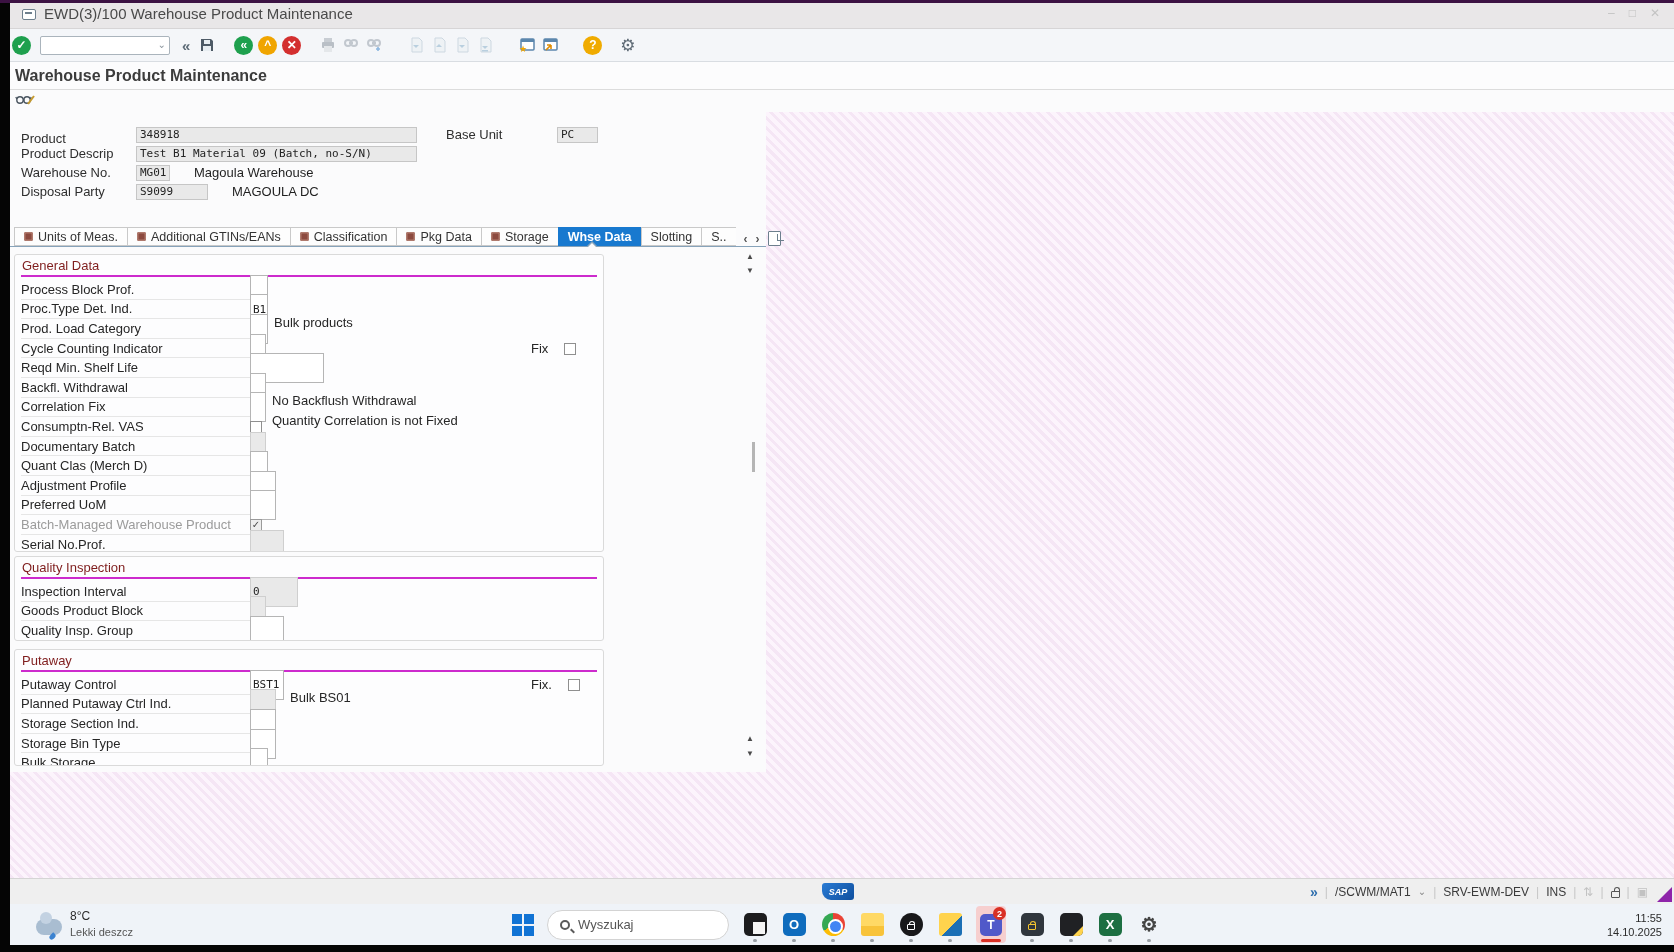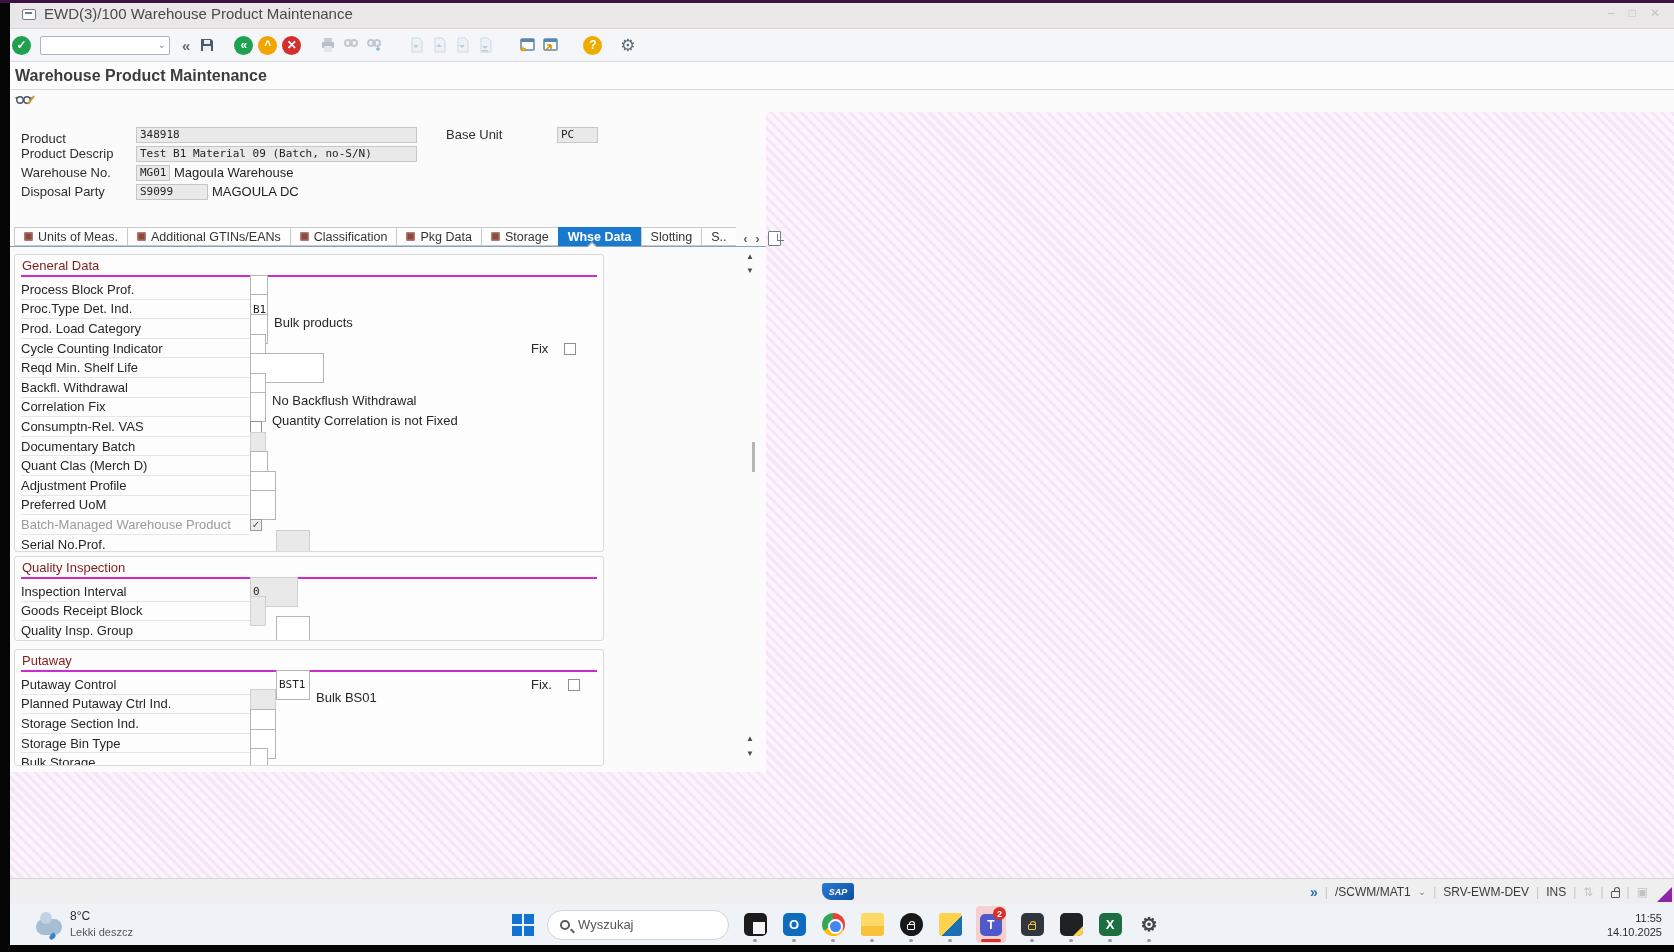--- a/index.html
+++ b/index.html
@@ -36,21 +36,21 @@
   .appbar-strip { position:absolute; left:0; top:90px; right:0; height:22px; background:#fbfbfc; }
 
   .client { position:absolute; left:0; top:112px; right:0; height:766px;
     background:repeating-linear-gradient(45deg, #f5e6f5 0 3px, #fcf4fc 3px 7px); }
   .form-white { position:absolute; left:10px; top:0; width:756px; height:660px; background:#fbfbfc; }
 
   
   .hrow { position:absolute; height:17px; display:flex; align-items:center; font-size:13px; color:#2e2e2e; }
   .hlbl { display:inline-block; }
   .fldbox { height:16px; border:1px solid #c6c6c6; background:#e9e9e9; font-family:"DejaVu Sans Mono", monospace; font-size:11px; color:#232323; display:inline-flex; align-items:center; padding:0 3px; }
-  .htext { margin-left:4px; font-size:13px; color:#1f1f1f; }
+  .htext { margin-left:24px; font-size:13px; color:#1f1f1f; }
 
   
   .tabstrip { position:absolute; left:14px; top:114px; display:flex; align-items:flex-end; height:20px; }
   .tab { height:19px; background:#fdfdfd; border:1px solid #c9c9c9; border-right:none; display:flex; align-items:center; gap:5px; padding:0 9px; font-size:12.5px; color:#333; cursor:default; }
   .tab:last-of-type { border-right:1px solid #c9c9c9; }
   .tab.sel { background:#1879cf; border-color:#1879cf; color:#fff; font-weight:bold; }
   .tab-ico { width:9px; height:9px; background:#8c4a3f; border-radius:2px; box-shadow:inset 0 0 0 1.5px #b07a6d; }
   .tab-nav { display:flex; align-items:center; margin-left:8px; gap:8px; color:#555; font-size:12px; font-weight:bold; }
   .copy-ico { width:13px; height:15px; border:1.5px solid #6d7f8d; border-radius:1px; background:#fff; position:relative; }
   .copy-ico:before { content:""; position:absolute; right:-4px; top:2px; width:6px; height:6px; border-left:1.5px solid #6d7f8d; border-bottom:1.5px solid #6d7f8d; }
@@ -60,21 +60,21 @@
 
   
   .gbox { position:absolute; left:14px; width:590px; background:#fdfdfe; border:1px solid #dadada; border-radius:3px; padding:3px 6px 0 6px; overflow:hidden; }
   .gtitle { font-size:13px; color:#7f1d1d; padding-left:1px; }
   .gline { height:2px; background:#cd2bcd; margin-top:2px; margin-bottom:3px; }
   .frow { display:flex; align-items:center; height:19.6px; position:relative; font-size:13px; color:#262626; }
   .flbl { width:229px; align-self:stretch; display:flex; align-items:center; border-bottom:1px solid #e6e6e6; }
   .flbl.dis { color:#9b9b9b; }
   .fld { height:30px; border:1px solid #b5b5b5; background:#fff; font-family:"DejaVu Sans Mono", monospace; font-size:11px; color:#232323; display:inline-flex; align-items:center; padding:0 2px; }
   .fld.ro { background:#e9e9e9; border-color:#cfcfcf; }
-  .w16{width:16px;} .w18{width:18px;} .w26{width:26px;} .w34{width:34px;margin-left:26px;} .w48{width:48px;} .w74{width:74px;}
+  .w16{width:16px;} .w18{width:18px;} .w26{width:26px;} .w34{width:34px;} .w48{width:48px;} .w74{width:74px;}
   .fdesc { margin-left:6px; white-space:nowrap;margin-top:26px; }
   .cb { width:12px; height:12px; border:1px solid #8f8f8f; background:#fff; display:inline-flex; align-items:center; justify-content:center; font-size:10px; color:#4a4a4a; }
   .cb.checked { background:#ededed; border-color:#9a9a9a; }
   .fixwrap { position:absolute; left:510px; top:0; height:100%; display:flex; align-items:center; gap:16px; }
 
   
   .scr { position:absolute; font-size:8px; color:#4a4a4a; line-height:1; }
   .scr-thumb { position:absolute; left:752px; top:330px; width:3px; height:30px; background:#b5b5b5; }
 
   .statusbar { position:absolute; left:0; top:878px; right:0; height:26px; background:#efefef; border-top:1px solid #d5d5d5; font-size:12px; color:#3a3a3a; }
@@ -375,21 +375,21 @@
     </div>
 
     <div class="gbox" style="top:444px; height:85px;">
       <div class="gtitle">Quality Inspection</div>
       <div class="gline"></div>
       <div class="frow">
         <span class="flbl">Inspection Interval</span>
         <span class="fld ro w48">0</span>
       </div>
       <div class="frow">
-        <span class="flbl">Goods Receipt Block</span>
+        <span class="flbl">Goods Product Block</span>
         <span class="fld ro w16"></span>
       </div>
       <div class="frow">
         <span class="flbl">Quality Insp. Group</span>
         <span class="fld w34"></span>
       </div>
     </div>
 
     <div class="gbox" style="top:537px; height:117px;">
       <div class="gtitle">Putaway</div>

